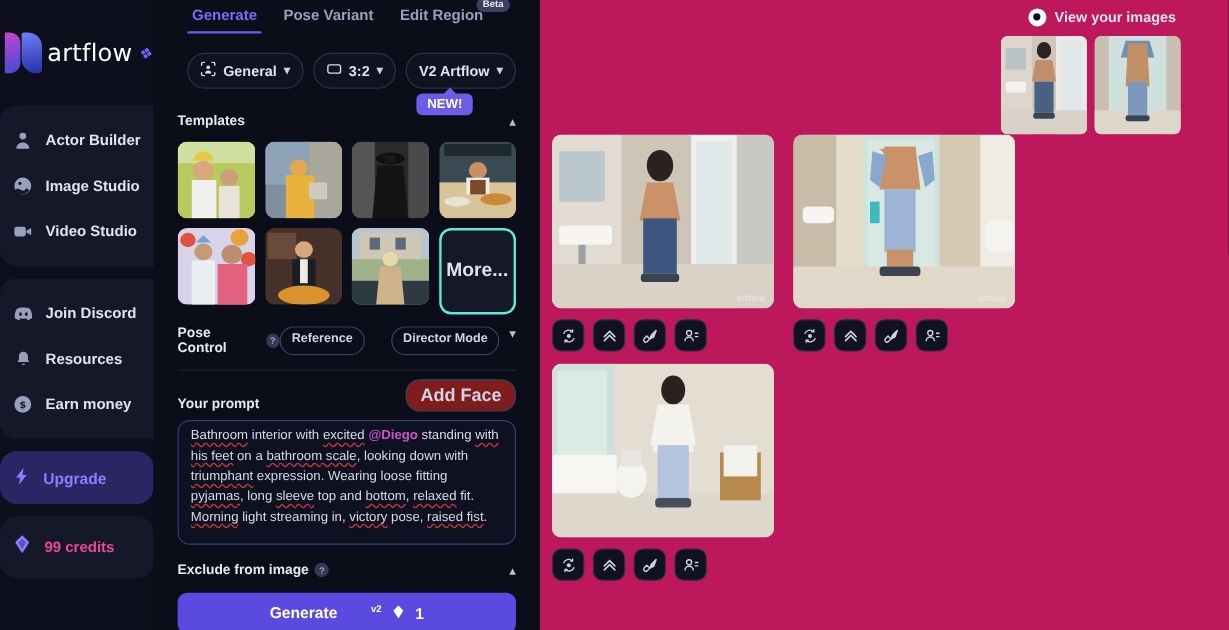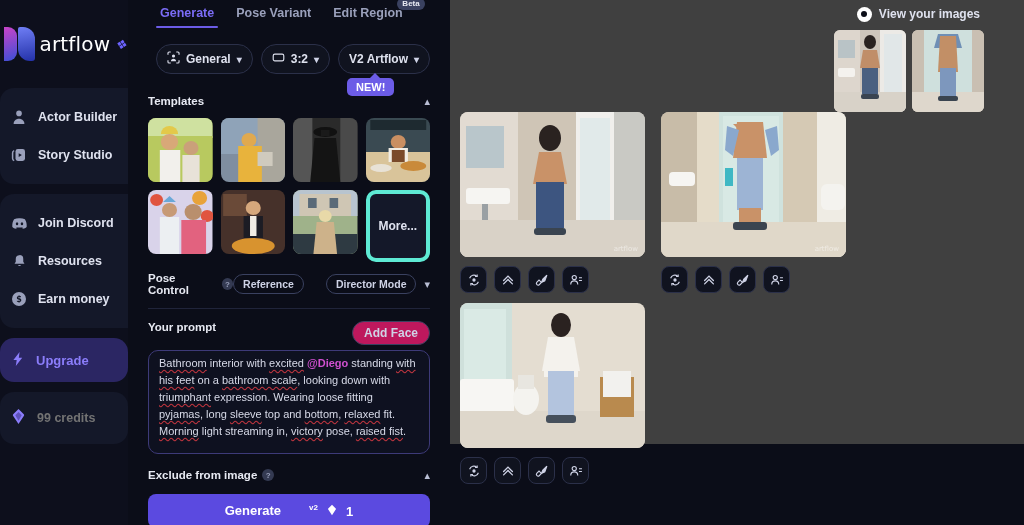--- a/index.html
+++ b/index.html
@@ -61,21 +61,21 @@
     height: 44px; margin: 0; padding-left: 10px;
     background: #2b2663; border-radius: 14px;
     color: #8b7dfb; font-size: 13px; font-weight: 700; cursor:pointer;
   }
   .upgrade-item .ic { color:#8b7dfb; }
   .credits-group {
     background: #141829; border-radius: 14px; margin-top: 10px;
     height: 52px; display:flex; align-items:center; gap:10px; padding-left:10px;
   }
   .credits-group .ic { color:#8b7dfb; }
-  .credits-label { font-size: 12.5px; font-weight: 700; color:#737373; }
+  .credits-label { font-size: 12.5px; font-weight: 700; color:#ec4899; }
 
   
   .panel {
     width: 322px; flex: 0 0 322px; height: 525px;
     background: #0b0d18; position: relative;
     padding: 0 12px;
   }
   .tabs { display: flex; gap: 22px; height: 30px; align-items: flex-start; padding-top: 6px; padding-left: 20px; }
   .tab { font-size: 12.5px; color: #9aa0bb; cursor: pointer; position: relative; font-weight:600; padding-bottom:8px;}
   .tab.active { color: #7b6cf6; }
@@ -118,61 +118,61 @@
     font-size:8px; display:inline-flex; align-items:center; justify-content:center; font-weight:700;
   }
   .caret { color:#b9bed4; font-size:11px; cursor:pointer; }
 
   .tpl-grid {
     display:grid; grid-template-columns: repeat(4, 1fr); gap: 8px;
     padding: 0 8px; margin-top: 8px;
   }
   .tpl { height: 64px; border-radius: 8px; overflow:hidden; cursor:pointer; position:relative; }
   .tpl-more {
-    height: 64px; border-radius: 10px; border:4px solid #5eead4; background:#141829;
+    height: 64px; border-radius: 10px; border:2px solid #5eead4; background:#141829;
     display:flex; align-items:center; justify-content:center;
-    font-size:12px; font-weight:700; color:#dfe2ef; cursor:pointer;
+    font-size:16px; font-weight:700; color:#dfe2ef; cursor:pointer;
     grid-row: span 2; align-self: stretch; height: auto;
   }
 
   .divider { height:1px; background:#20243a; margin: 12px 8px 0 8px; }
 
   .pose-row {
-    display:flex; align-items:center; padding: 0 8px; margin-top: 10px; height: 24px;
+    display:flex; padding: 0 8px; margin-top: 10px; height: 24px;
   }
   .pill {
     border:1px solid #3a4160; border-radius:12px; padding: 3px 9px;
     font-size:10.5px; color:#cfd3e6; font-weight:600; cursor:pointer;
     background: transparent;
   }
   .prompt-row {
-    display:flex; align-items:flex-start; justify-content:space-between;
+    display:flex; align-items:flex-end; justify-content:space-between;
     padding: 0 8px; margin-top: 12px; height: 22px;
   }
   .addface {
     border:1px solid #3a4160; border-radius: 12px; padding: 4px 11px;
-    font-size: 12px; color:#cfd3e6; font-weight:600; cursor:pointer; background:#be185d;
+    font-size: 15px; color:#cfd3e6; font-weight:600; cursor:pointer; background:#7f1d1d;
   }
   .prompt-box {
     margin: 7px 8px 0 8px; border:1px solid #3d3a78; border-radius: 10px;
     background:#0e1120; padding: 4px 10px; height: 104px; overflow:hidden;
     font-size: 11px; line-height: 17px; color:#d7dae8; cursor:text;
   }
   .sq { text-decoration: underline; text-decoration-style: wavy; text-decoration-color:#c2353f; text-underline-offset: 2px;}
   .mention { color:#d050d0; font-weight:700; }
 
   .gen-btn {
     margin: 10px 8px 0 8px; height: 34px; border-radius: 8px;
     background:#5b4ae0; display:flex; align-items:center; justify-content:center; gap:8px;
     font-size:13px; font-weight:700; color:#fff; cursor:pointer;
   }
   .gen-btn sup { font-size:8px;padding-left:28px; }
 
   
-  .canvas { position: relative; flex: 1 1 auto; height: 444px; background:#404040; }
+  .canvas { position: relative; flex: 1 1 auto; height: 525px; background:#be185d; }
   .topbar { display:flex; align-items:center; justify-content:flex-end; height: 28px; padding-right: 44px; }
   .view-images { display:flex; align-items:center; gap:7px; font-size:12px; font-weight:700; color:#dfe2ef; cursor:pointer; }
   .eye {
     width:15px;height:15px;border-radius:50%;background:#fff;display:flex;align-items:center;justify-content:center;
   }
   .eye i { width:6px;height:6px;border-radius:50%;background:#0b0d18; display:block;}
 
   .thumbs {
     position:absolute; right: 40px; top: 30px; display:flex; gap: 6px;
   }
@@ -216,27 +216,36 @@
         <span class="ic">
           <svg width="16" height="16" viewBox="0 0 16 16" fill="currentColor">
               <circle cx="8" cy="4.4" r="2.8"></circle>
               <path d="M2.6 15c0-3 2.4-5.2 5.4-5.2S13.4 12 13.4 15z"></path>
             </svg>
         </span>
         <span>Actor Builder</span>
       </div>
       <div class="nav-item">
         <span class="ic">
-          <svg width="16" height="16" viewBox="0 0 16 16" fill="none" stroke="currentColor" stroke-width="1.5">
-              <rect x="4.5" y="2" width="9.5" height="12" rx="2.4" fill="currentColor" stroke="none"></rect>
-              <path d="M3.2 3.6A2.4 2.4 0 0 0 1.6 6v5.4a2.4 2.4 0 0 0 1.6 2.2"></path>
-              <path d="M7.7 6.2l3.2 1.9-3.2 1.9z" fill="#141829" stroke="none"></path>
-            </svg>
-        </span>
-        <span>Story Studio</span>
+          <svg width="16" height="16" viewBox="0 0 16 16" fill="currentColor">
+              <circle cx="8" cy="8" r="7"></circle>
+              <circle cx="5.6" cy="5.8" r="1.3" fill="#141829"></circle>
+              <path d="M1.6 11.5c1.6-2 3.2-1.2 4.6-.3 1.6 1 3.4 1.2 5-1.6l2.2 2.2A7 7 0 0 1 1.6 11.5z" fill="#141829"></path>
+            </svg>
+        </span>
+        <span>Image Studio</span>
+      </div>
+      <div class="nav-item">
+        <span class="ic">
+          <svg width="16" height="16" viewBox="0 0 16 16" fill="currentColor">
+              <rect x="1" y="4" width="9.5" height="8" rx="2"></rect>
+              <path d="M11 7.2l4-2.2v6l-4-2.2z"></path>
+            </svg>
+        </span>
+        <span>Video Studio</span>
       </div>
     </div>
 
     <div class="nav-group">
       <div class="nav-item">
         <span class="ic">
           <svg width="17" height="17" viewBox="0 0 18 18" fill="currentColor">
               <path d="M3.3 4.6A11 11 0 0 1 9 3.4a11 11 0 0 1 5.7 1.2c1.6 2.2 2.1 5 1.9 8-.1.2-2 1.7-4.1 2l-.8-1.4c.6-.2 1.2-.5 1.6-.8-2.8 1.2-5.9 1.2-8.6 0 .4.3 1 .6 1.6.8L5.5 14.6c-2.1-.3-4-1.8-4.1-2-.2-3 .3-5.8 1.9-8z"></path>
               <ellipse cx="6.4" cy="9.3" rx="1.3" ry="1.6" fill="#141829"></ellipse>
               <ellipse cx="11.6" cy="9.3" rx="1.3" ry="1.6" fill="#141829"></ellipse>

